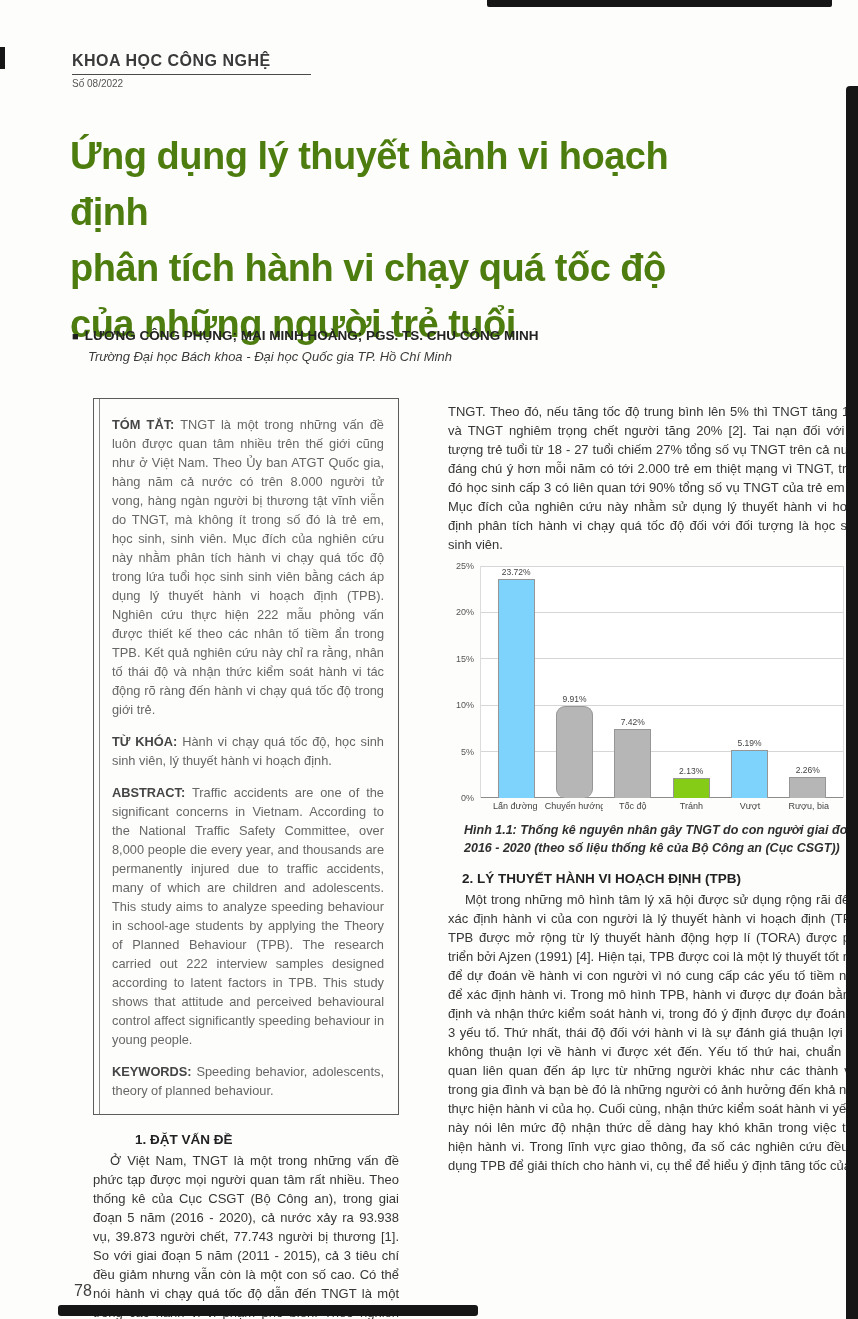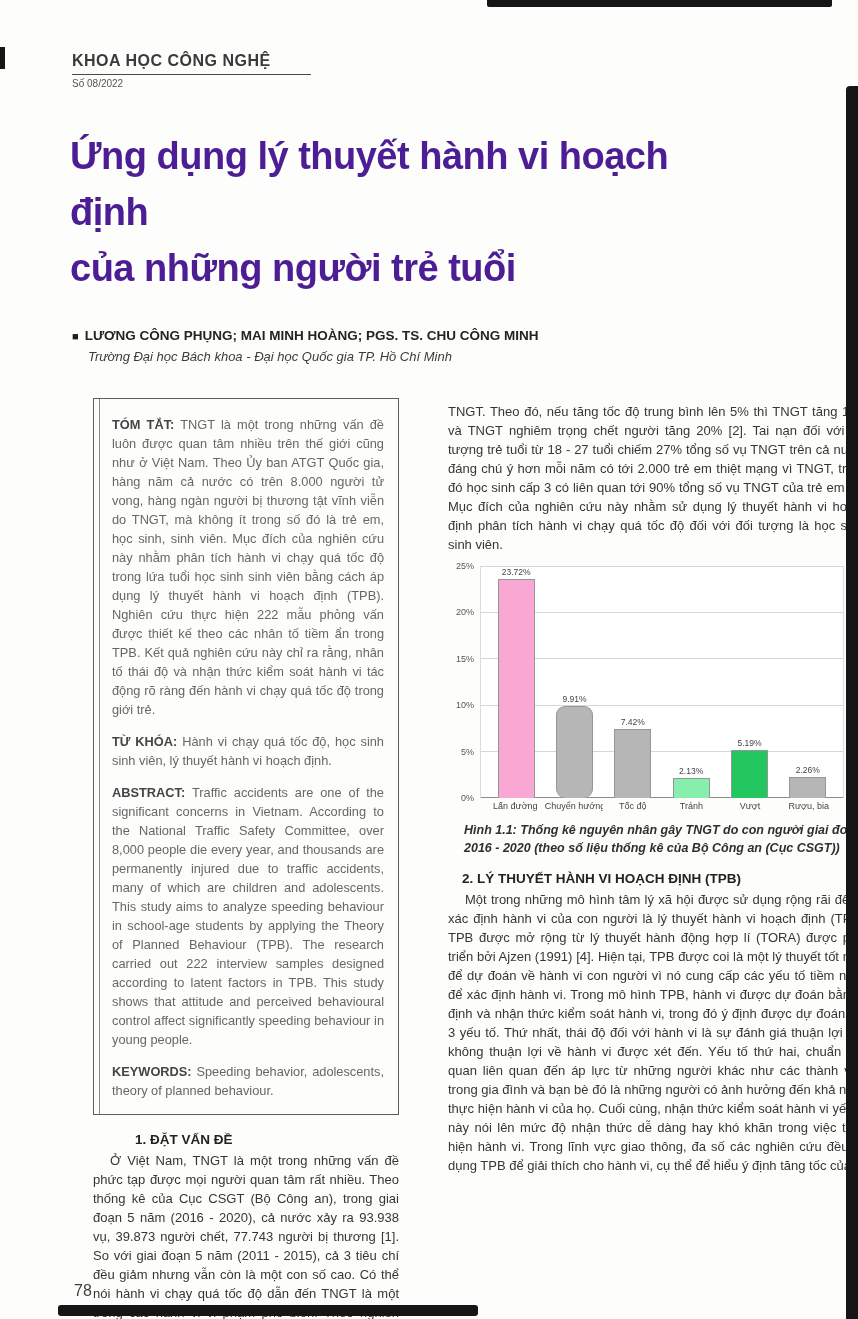--- a/index.html
+++ b/index.html
@@ -21,21 +21,21 @@
   .journal-header { position:absolute; left:72px; top:52px; }
   .journal-name {
     font-size:16px; font-weight:bold; letter-spacing:.5px; color:#3a3a3a;
     border-bottom:1.5px solid #4a4a4a; padding:0 40px 4px 0; display:inline-block;
   }
   .issue { font-size:10px; color:#555; margin-top:3px; }
 
   
   .article-title {
     position:absolute; left:70px; top:128px; width:660px;
-    font-size:38px; font-weight:bold; color:#4c1d95; line-height:56px;
+    font-size:38px; font-weight:bold; color:#4d7c0f; line-height:56px;
     letter-spacing:-0.5px;
   }
   .article-title span { display:block; }
 
   
   .authors-line { position:absolute; left:72px; top:328px; font-size:13.5px; font-weight:bold; color:#232323; }
   .authors-line .bullet { font-size:11px; margin-right:6px; color:#1d1d1d; }
   .affiliation { position:absolute; left:88px; top:349px; font-size:13px; font-style:italic; color:#3b3b3b; }
 
   
@@ -94,20 +94,21 @@
   <div class="artifact art-bottom-bar"></div>
   <div class="artifact art-left-mark"></div>
 
   <div class="journal-header">
     <div class="journal-name">KHOA HỌC CÔNG NGHỆ</div>
     <div class="issue">Số 08/2022</div>
   </div>
 
   <h1 class="article-title">
     <span>Ứng dụng lý thuyết hành vi hoạch định</span>
+    <span>phân tích hành vi chạy quá tốc độ</span>
     <span>của những người trẻ tuổi</span>
   </h1>
 
   <div class="authors-line">
     <span class="bullet">■</span><span>LƯƠNG CÔNG PHỤNG; MAI MINH HOÀNG; PGS. TS. CHU CÔNG MINH</span>
   </div>
   <div class="affiliation">Trường Đại học Bách khoa - Đại học Quốc gia TP. Hồ Chí Minh</div>
 
   <div class="col-left">
     <div class="abstract-box">
@@ -135,41 +136,41 @@
           </div>
         <div class="plot">
             <div class="gridline baseline" style="bottom: 0%;"></div>
             <div class="gridline" style="bottom: 20%;"></div>
             <div class="gridline" style="bottom: 40%;"></div>
             <div class="gridline" style="bottom: 60%;"></div>
             <div class="gridline" style="bottom: 80%;"></div>
             <div class="gridline" style="bottom: 100%;"></div>
             <div class="bars-row">
               <div class="bar-slot">
-                <div class="bar" style="height: 94.88%; background: #f9a8d4;">
+                <div class="bar" style="height: 94.88%; background: #7dd3fc;">
                   <div class="bar-value">23.72%</div>
                 </div>
               </div>
               <div class="bar-slot">
                 <div class="bar" style="height: 39.64%; background: rgb(182, 182, 182); border-radius: 9px;">
                   <div class="bar-value">9.91%</div>
                 </div>
               </div>
               <div class="bar-slot">
                 <div class="bar" style="height: 29.68%; background: rgb(182, 182, 182);">
                   <div class="bar-value">7.42%</div>
                 </div>
               </div>
               <div class="bar-slot">
-                <div class="bar" style="height: 8.52%; background: #86efac; padding-left: 20px;">
+                <div class="bar" style="height: 8.52%; background: #84cc16; padding-left: 20px;">
                   <div class="bar-value">2.13%</div>
                 </div>
               </div>
               <div class="bar-slot">
-                <div class="bar" style="height: 20.76%; background: #22c55e;">
+                <div class="bar" style="height: 20.76%; background: #7dd3fc;">
                   <div class="bar-value">5.19%</div>
                 </div>
               </div>
               <div class="bar-slot">
                 <div class="bar" style="height: 9.04%; background: rgb(182, 182, 182); text-align: center;">
                   <div class="bar-value">2.26%</div>
                 </div>
               </div>
             </div>
           </div>

